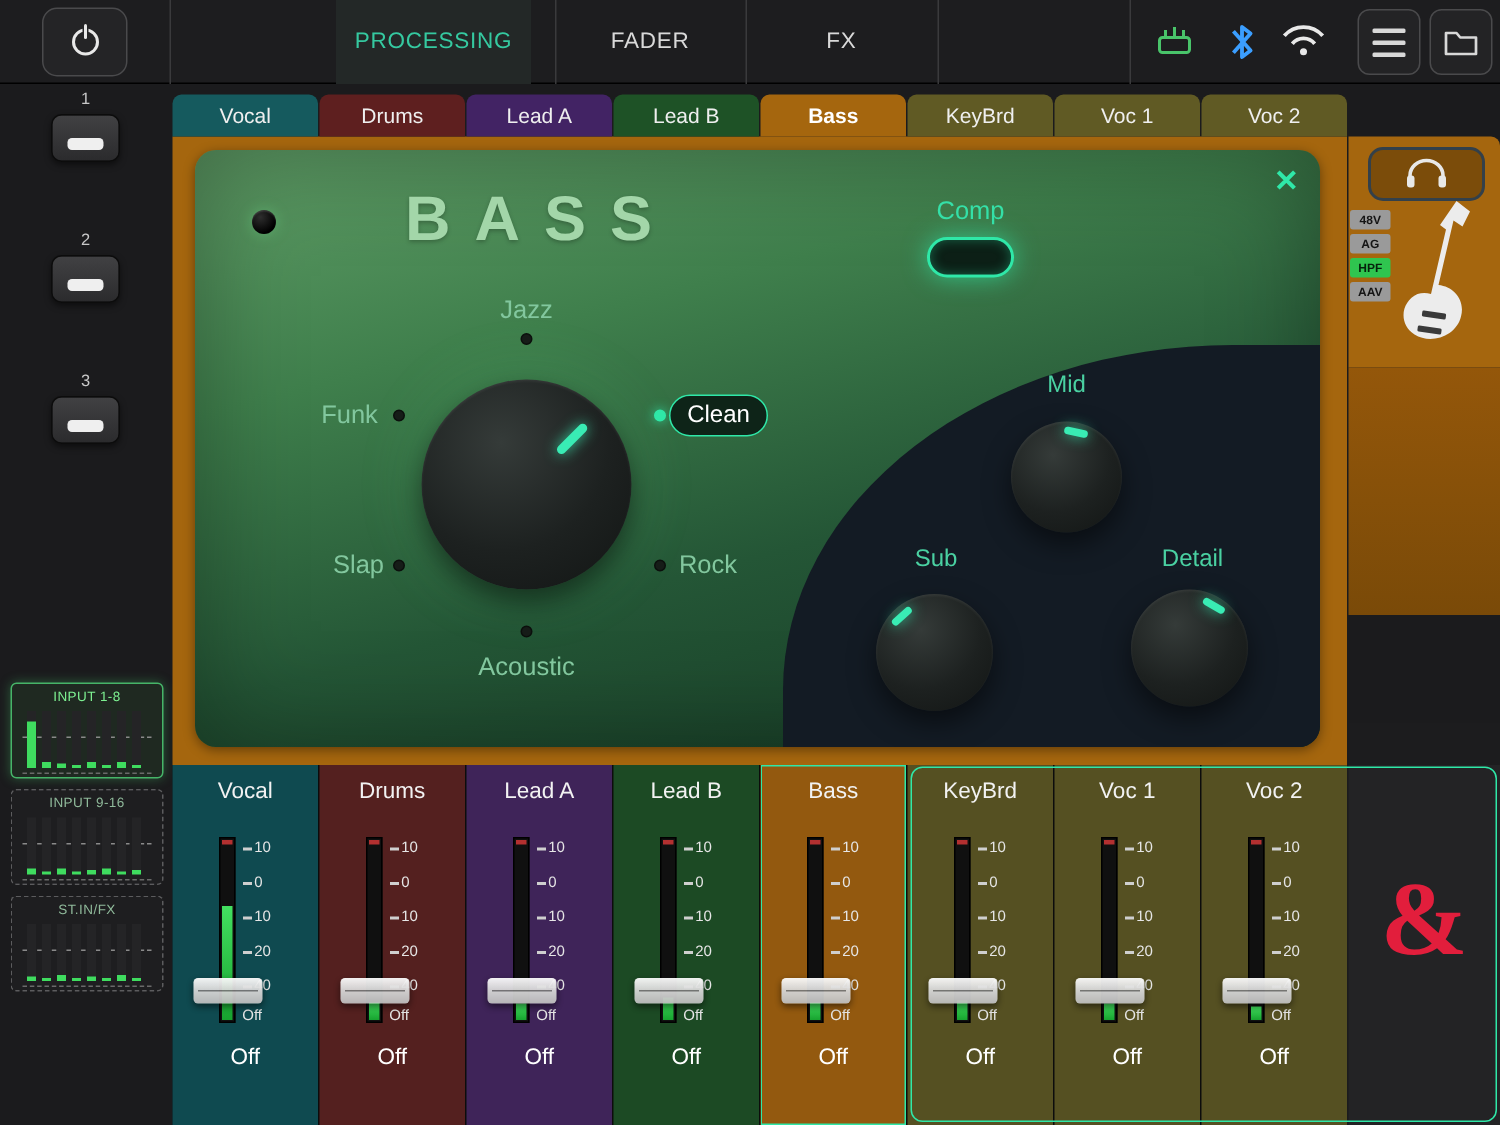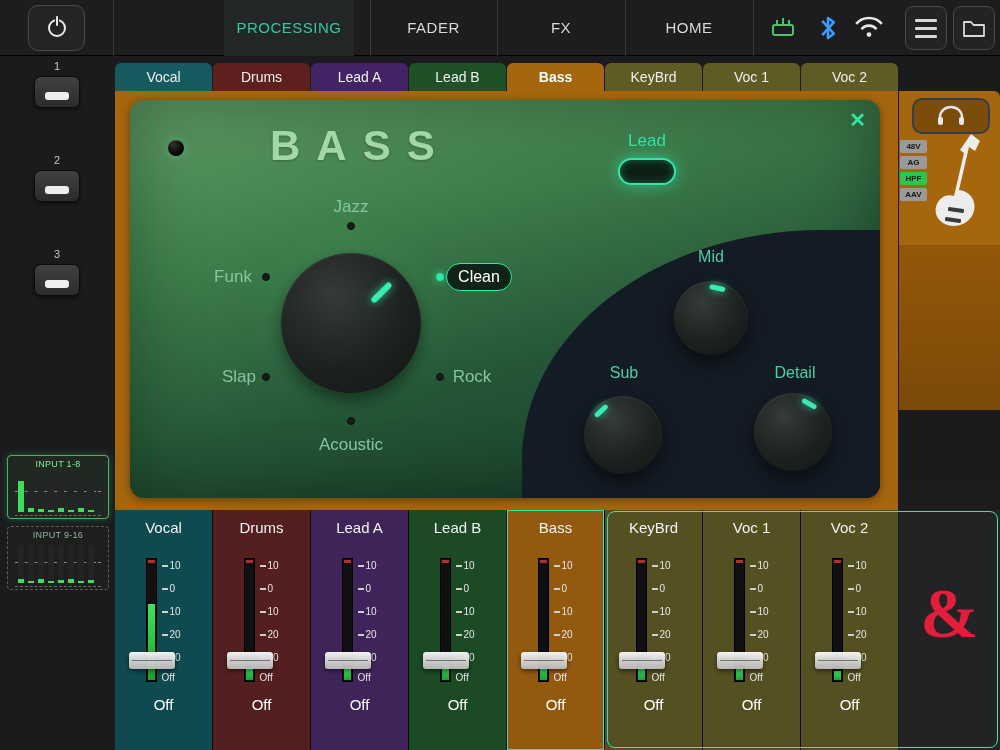--- a/index.html
+++ b/index.html
@@ -162,21 +162,20 @@
     </div>
     <div class="tab-sep" style="left:113px"></div>
     <div class="tab-sep" style="left:240px"></div>
     <div class="tab-sep" style="left:370px"></div>
     <div class="tab-sep" style="left:497px"></div>
     <div class="tab-sep" style="left:625px"></div>
     <div class="tab-sep" style="left:753px"></div>
     <div class="top-tab active" style="left:224px;width:130px">PROCESSING</div>
     <div class="top-tab" style="left:497px;width:128px">FX</div>
     <div class="top-tab" style="left:370px;width:127px">FADER</div>
-    <div class="top-tab" style="left:625px;width:128px">HOME</div>
 
     <span class="status-icon" style="left:768px">
       <svg width="30" height="26" viewBox="0 0 30 26">
         <rect x="5" y="11" width="20" height="10" rx="2" fill="none" stroke="#49c46a" stroke-width="2"></rect>
         <path d="M9 11 V6 M15 11 V4 M21 11 V6" stroke="#49c46a" stroke-width="2" fill="none"></path>
       </svg>
     </span>
     <span class="status-icon" style="left:818px;top:13px">
       <svg width="20" height="30" viewBox="0 0 14 20">
         <path d="M3 5 L11 14 L7 17 L7 3 L11 6 L3 15" stroke="#3b9eff" stroke-width="1.8" fill="none" stroke-linejoin="round"></path>
@@ -259,38 +258,67 @@
           <div class="mgfill" style="height: 4px;"></div>
         </div>
         <div class="mgbar">
           <div class="mgfill" style="height: 2px;"></div>
         </div>
         <div class="mgbar">
           <div class="mgfill" style="height: 3px;"></div>
         </div>
       </div>
   </div>
+  <div class="mgroup" style="top:597px">
+    <div class="mgroup-label">ST.IN/FX</div>
+    <div class="mg-bars">
+        <div class="mgbar">
+          <div class="mgfill" style="height: 3px;"></div>
+        </div>
+        <div class="mgbar">
+          <div class="mgfill" style="height: 2px;"></div>
+        </div>
+        <div class="mgbar">
+          <div class="mgfill" style="height: 4px;"></div>
+        </div>
+        <div class="mgbar">
+          <div class="mgfill" style="height: 2px;"></div>
+        </div>
+        <div class="mgbar">
+          <div class="mgfill" style="height: 3px;"></div>
+        </div>
+        <div class="mgbar">
+          <div class="mgfill" style="height: 2px;"></div>
+        </div>
+        <div class="mgbar">
+          <div class="mgfill" style="height: 4px;"></div>
+        </div>
+        <div class="mgbar">
+          <div class="mgfill" style="height: 2px;"></div>
+        </div>
+      </div>
+  </div>
 
   <div id="ch-tabs">
     <div class="ch-tab" style="background: rgb(21, 90, 94);">Vocal</div>
     <div class="ch-tab" style="background: rgb(94, 31, 31);">Drums</div>
     <div class="ch-tab" style="background: rgb(66, 35, 100);">Lead A</div>
     <div class="ch-tab" style="background: rgb(30, 82, 38);">Lead B</div>
     <div class="ch-tab active" style="background: rgb(165, 102, 14);">Bass</div>
     <div class="ch-tab" style="background: rgb(96, 90, 36);">KeyBrd</div>
     <div class="ch-tab" style="background: rgb(96, 90, 36);">Voc 1</div>
     <div class="ch-tab" style="background: rgb(96, 90, 36);">Voc 2</div>
   </div>
 
   <div id="main-panel">
     <div id="green-panel">
       <div id="dark-swoosh"></div>
       <div id="led"></div>
       <div id="bass-title">BASS</div>
-      <div id="comp-label">Lead</div>
+      <div id="comp-label">Comp</div>
       <div id="comp-btn"></div>
       <div id="close-x">✕</div>
 
       <div class="knob" id="big-knob">
         <div class="ind-wrap" style="transform:rotate(45deg)">
             <div class="ind"></div>
           </div>
       </div>
       <div class="preset-label" style="left:221px;top:107px">Jazz</div>
       <div class="preset-label" style="left:103px;top:177px">Funk</div>

